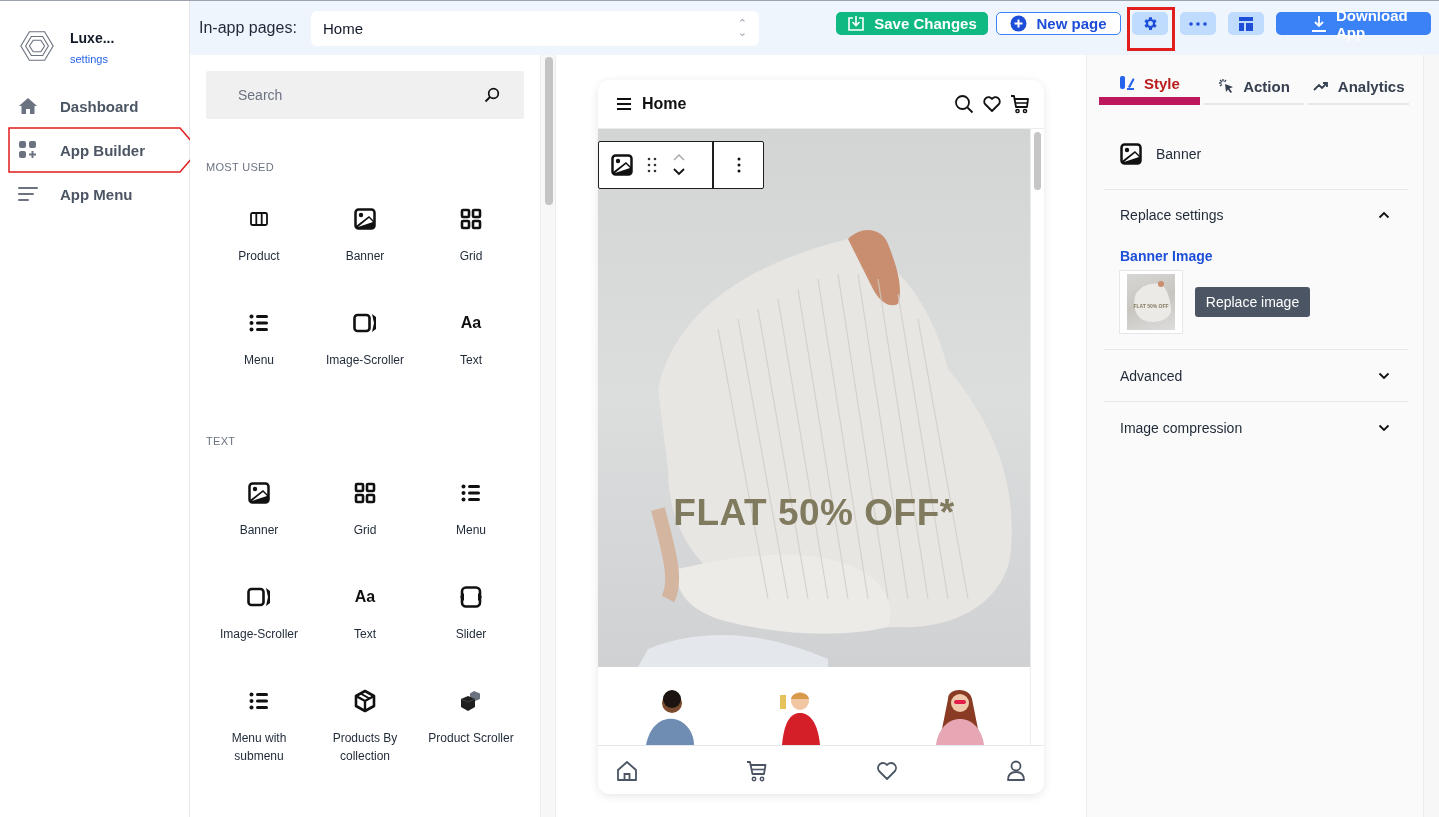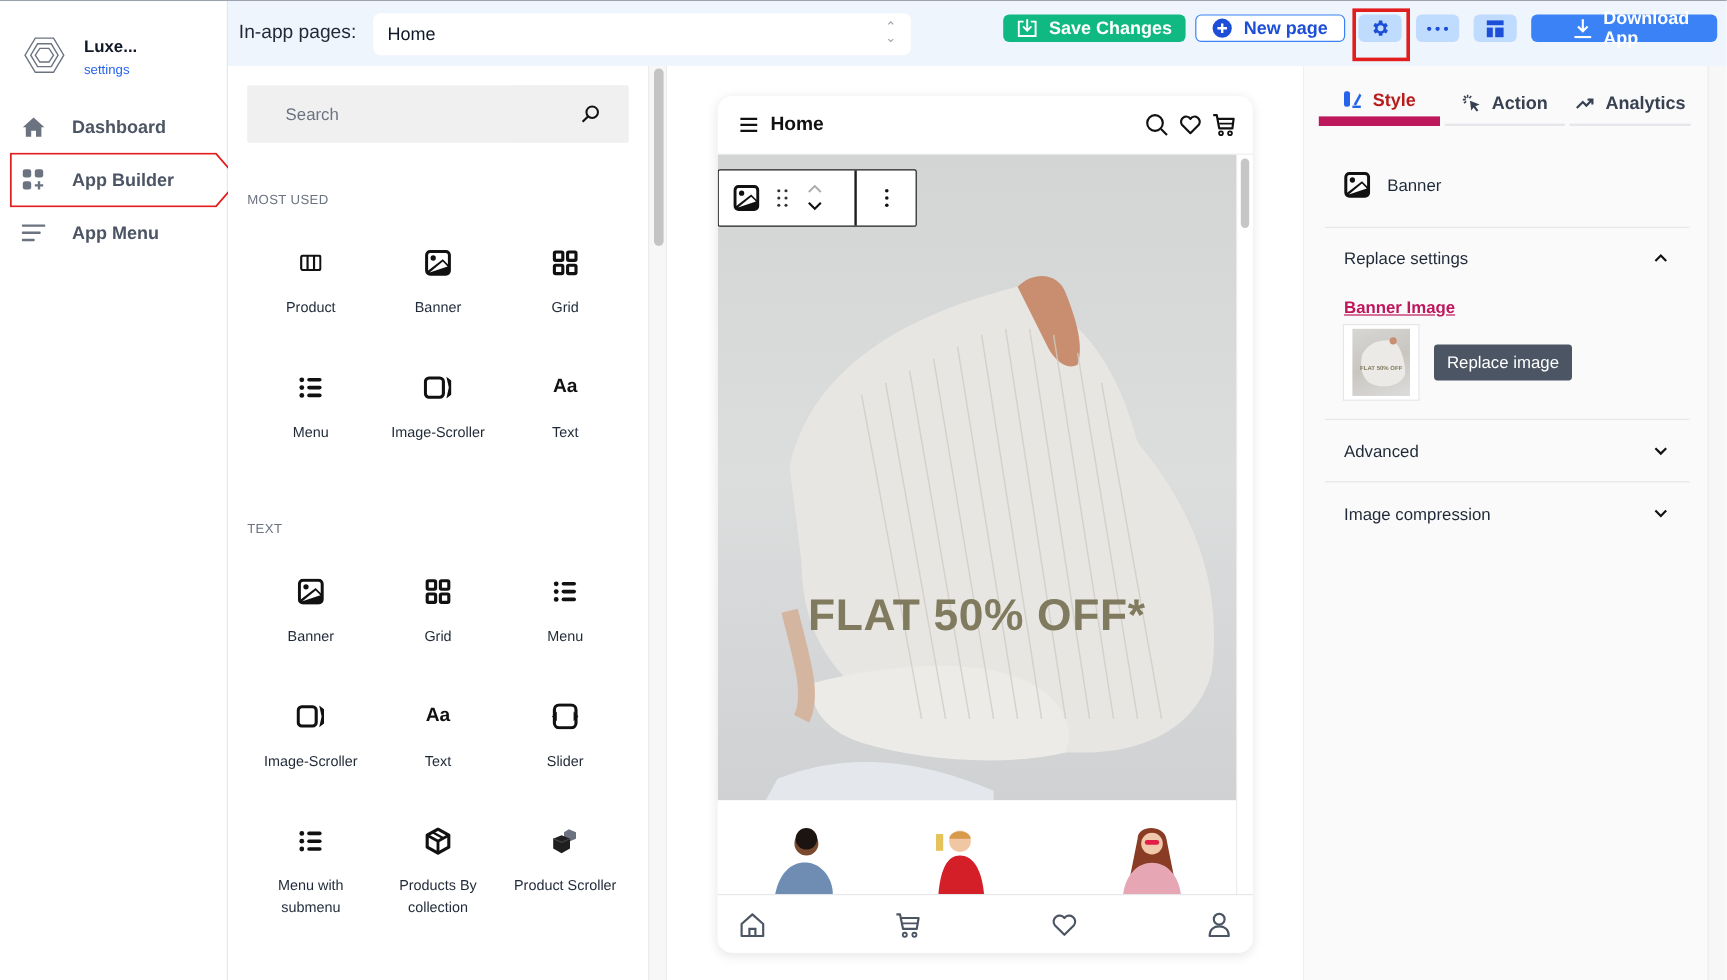--- a/index.html
+++ b/index.html
@@ -70,21 +70,21 @@
   .settings { position: absolute; left: 1087px; top: 54px; width: 336px; height: 763px; background: #fafafa; }
   .settings-edge { position: absolute; left: 1423px; top: 54px; width: 16px; height: 763px; background: #f7f7f7; border-left: 1px solid #ececec; }
   .tabs { position: absolute; left: 12px; top: 14px; width: 310px; height: 36px; display: flex; gap: 4px; }
   .tab { flex: 1; display: flex; align-items: center; justify-content: center; font-size: 15px; color: #374151; font-weight: 600; border-bottom: 2px solid #e5e7eb; cursor: pointer; }
   .tab.active { color: #b91c1c; border-bottom: 8px solid #be185d; }
   .tab .ti { margin-right: 9px; display: flex; }
   .block-name { position: absolute; left: 33px; top: 88px; display: flex; align-items: center; }
   .block-name .bn { margin-left: 14px; font-size: 14px; color: #1f2937; font-weight: 500; }
   .divider { position: absolute; left: 17px; width: 304px; height: 1px; background: #e5e7eb; }
   .acc { position: absolute; left: 33px; width: 270px; font-size: 14px; color: #1f2937; font-weight: 500; cursor: pointer; display: flex; justify-content: space-between; align-items: center; }
-  .field-label { position: absolute; left: 33px; top: 193px; font-size: 14px; color: #be185d; font-weight: 600; text-decoration: underline; }
+  .field-label { position: absolute; left: 33px; top: 193px; font-size: 14px; color: #1d4ed8; font-weight: 600; }
   .thumb-box { position: absolute; left: 32px; top: 215px; width: 64px; height: 64px; border: 1px solid #e5e7eb; background: #fff; padding: 3px 7px; }
   .thumb-box .img { width: 100%; height: 100%; background: linear-gradient(160deg, #d6d6d4 0%, #c9c6c0 50%, #dcdcdc 100%); position: relative; }
   .replace-btn { position: absolute; left: 108px; top: 232px; width: 115px; height: 30px; background: #4b5563; color: #fff; font-size: 14px; border-radius: 3px; display: flex; align-items: center; justify-content: center; cursor: pointer; }
 </style>
 </head>
 <body>
 
 <div class="app">
 
   <aside class="nav">

